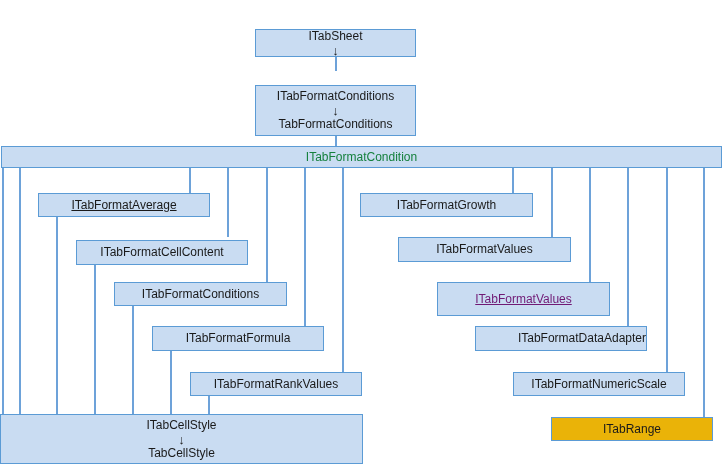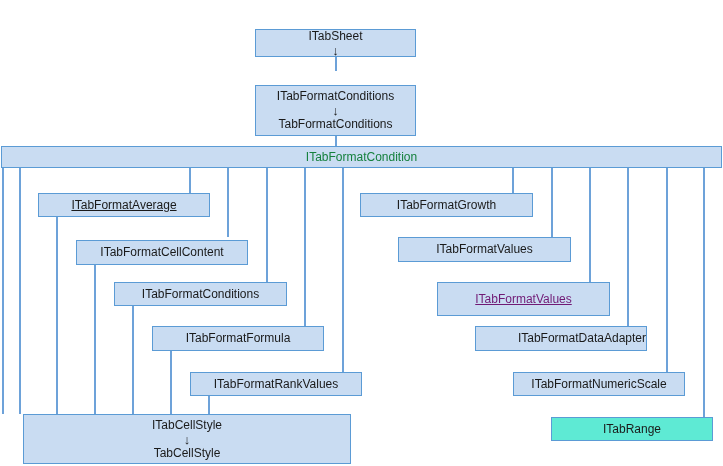--- a/index.html
+++ b/index.html
@@ -106,22 +106,22 @@
       </div>
       <div class="node" style="left: 437px; top: 282px; width: 173px; height: 34px; background: rgb(201, 220, 242); border-color: rgb(91, 155, 213); color: #701a75; text-decoration: underline;">
         <div class="node-line">ITabFormatValues</div>
       </div>
       <div class="node" style="left: 475px; top: 326px; width: 172px; height: 25px; background: rgb(201, 220, 242); border-color: rgb(91, 155, 213); color: rgb(26, 26, 26); text-align: right;">
         <div class="node-line">ITabFormatDataAdapter</div>
       </div>
       <div class="node" style="left: 513px; top: 372px; width: 172px; height: 24px; background: rgb(201, 220, 242); border-color: rgb(91, 155, 213); color: rgb(26, 26, 26);">
         <div class="node-line">ITabFormatNumericScale</div>
       </div>
-      <div class="node" style="left: 551px; top: 417px; width: 162px; height: 24px; background: #5eead4; border-color: rgb(91, 155, 213); color: rgb(26, 26, 26);">
+      <div class="node" style="left: 551px; top: 417px; width: 162px; height: 24px; background: #eab308; border-color: rgb(91, 155, 213); color: rgb(26, 26, 26);">
         <div class="node-line">ITabRange</div>
       </div>
-      <div class="node" style="left: 0px; top: 414px; width: 328px; height: 50px; background: rgb(201, 220, 242); border-color: rgb(91, 155, 213); color: rgb(26, 26, 26); margin-left: 23px;">
+      <div class="node" style="left: 0px; top: 414px; width: 363px; height: 50px; background: rgb(201, 220, 242); border-color: rgb(91, 155, 213); color: rgb(26, 26, 26);">
         <div class="node-line">ITabCellStyle</div>
         <div class="node-line arrow-line">↓</div>
         <div class="node-line">TabCellStyle</div>
       </div>
     </div>
 </div>
 
 </body></html>

